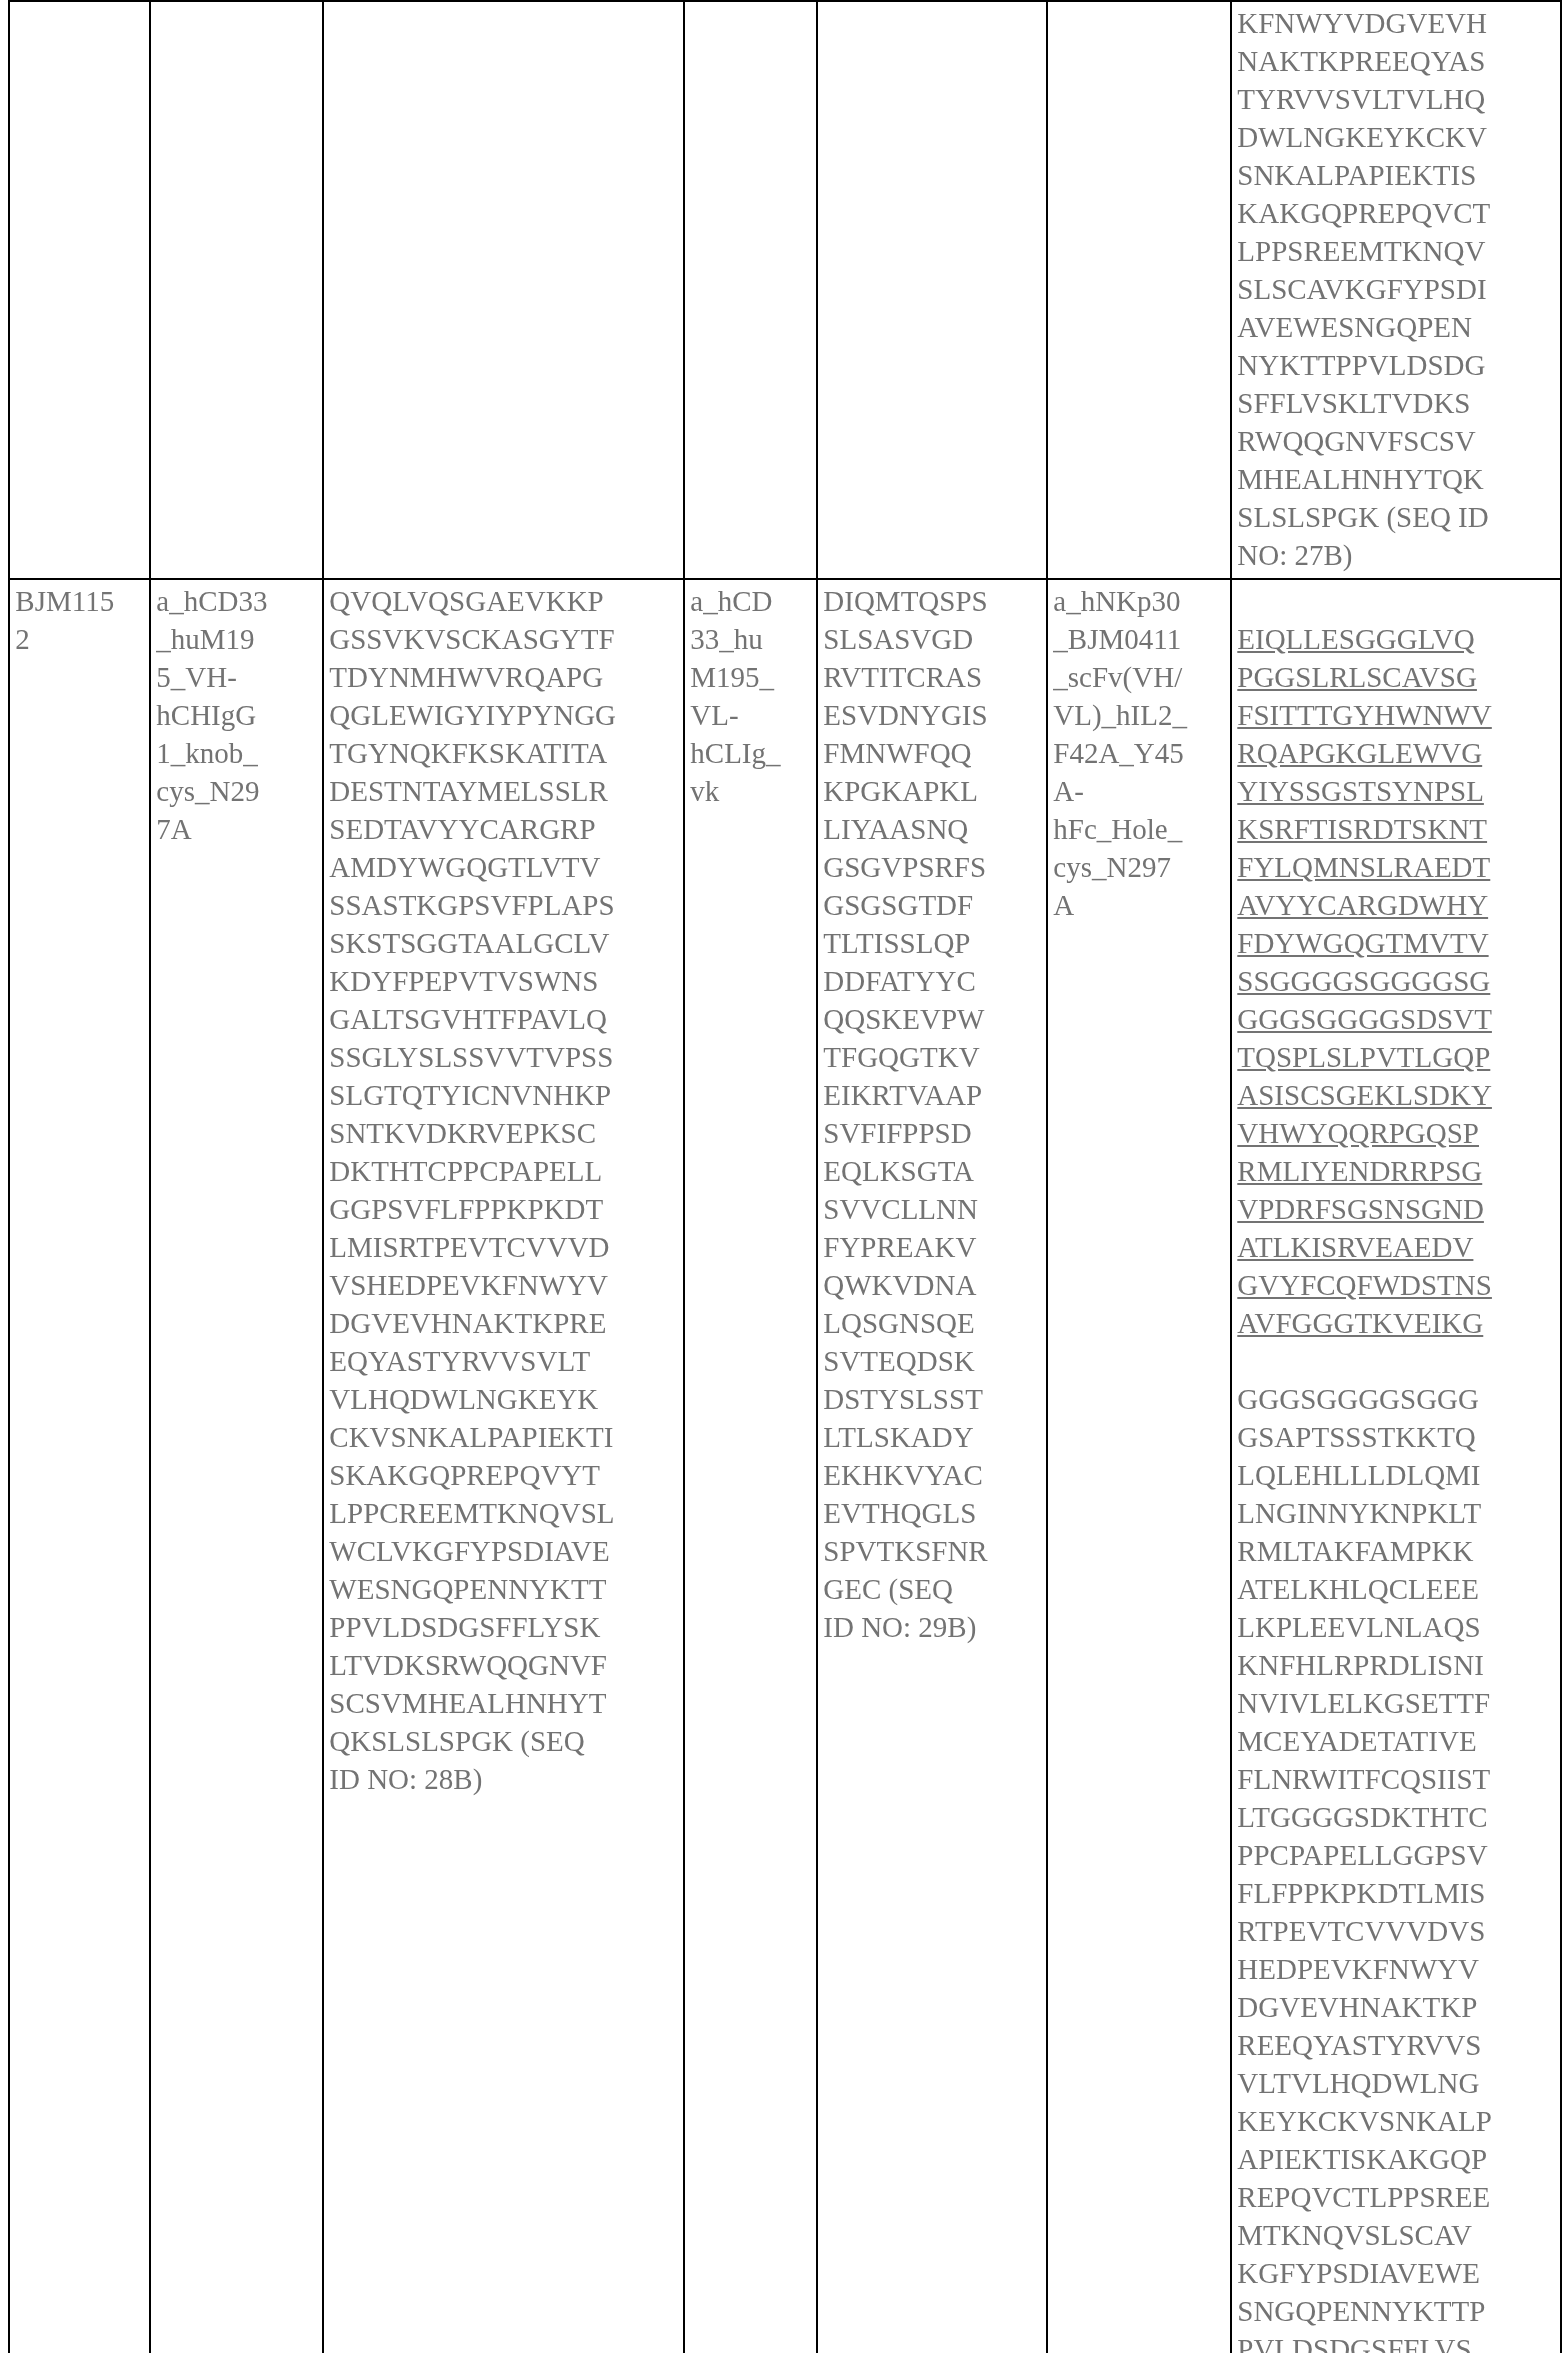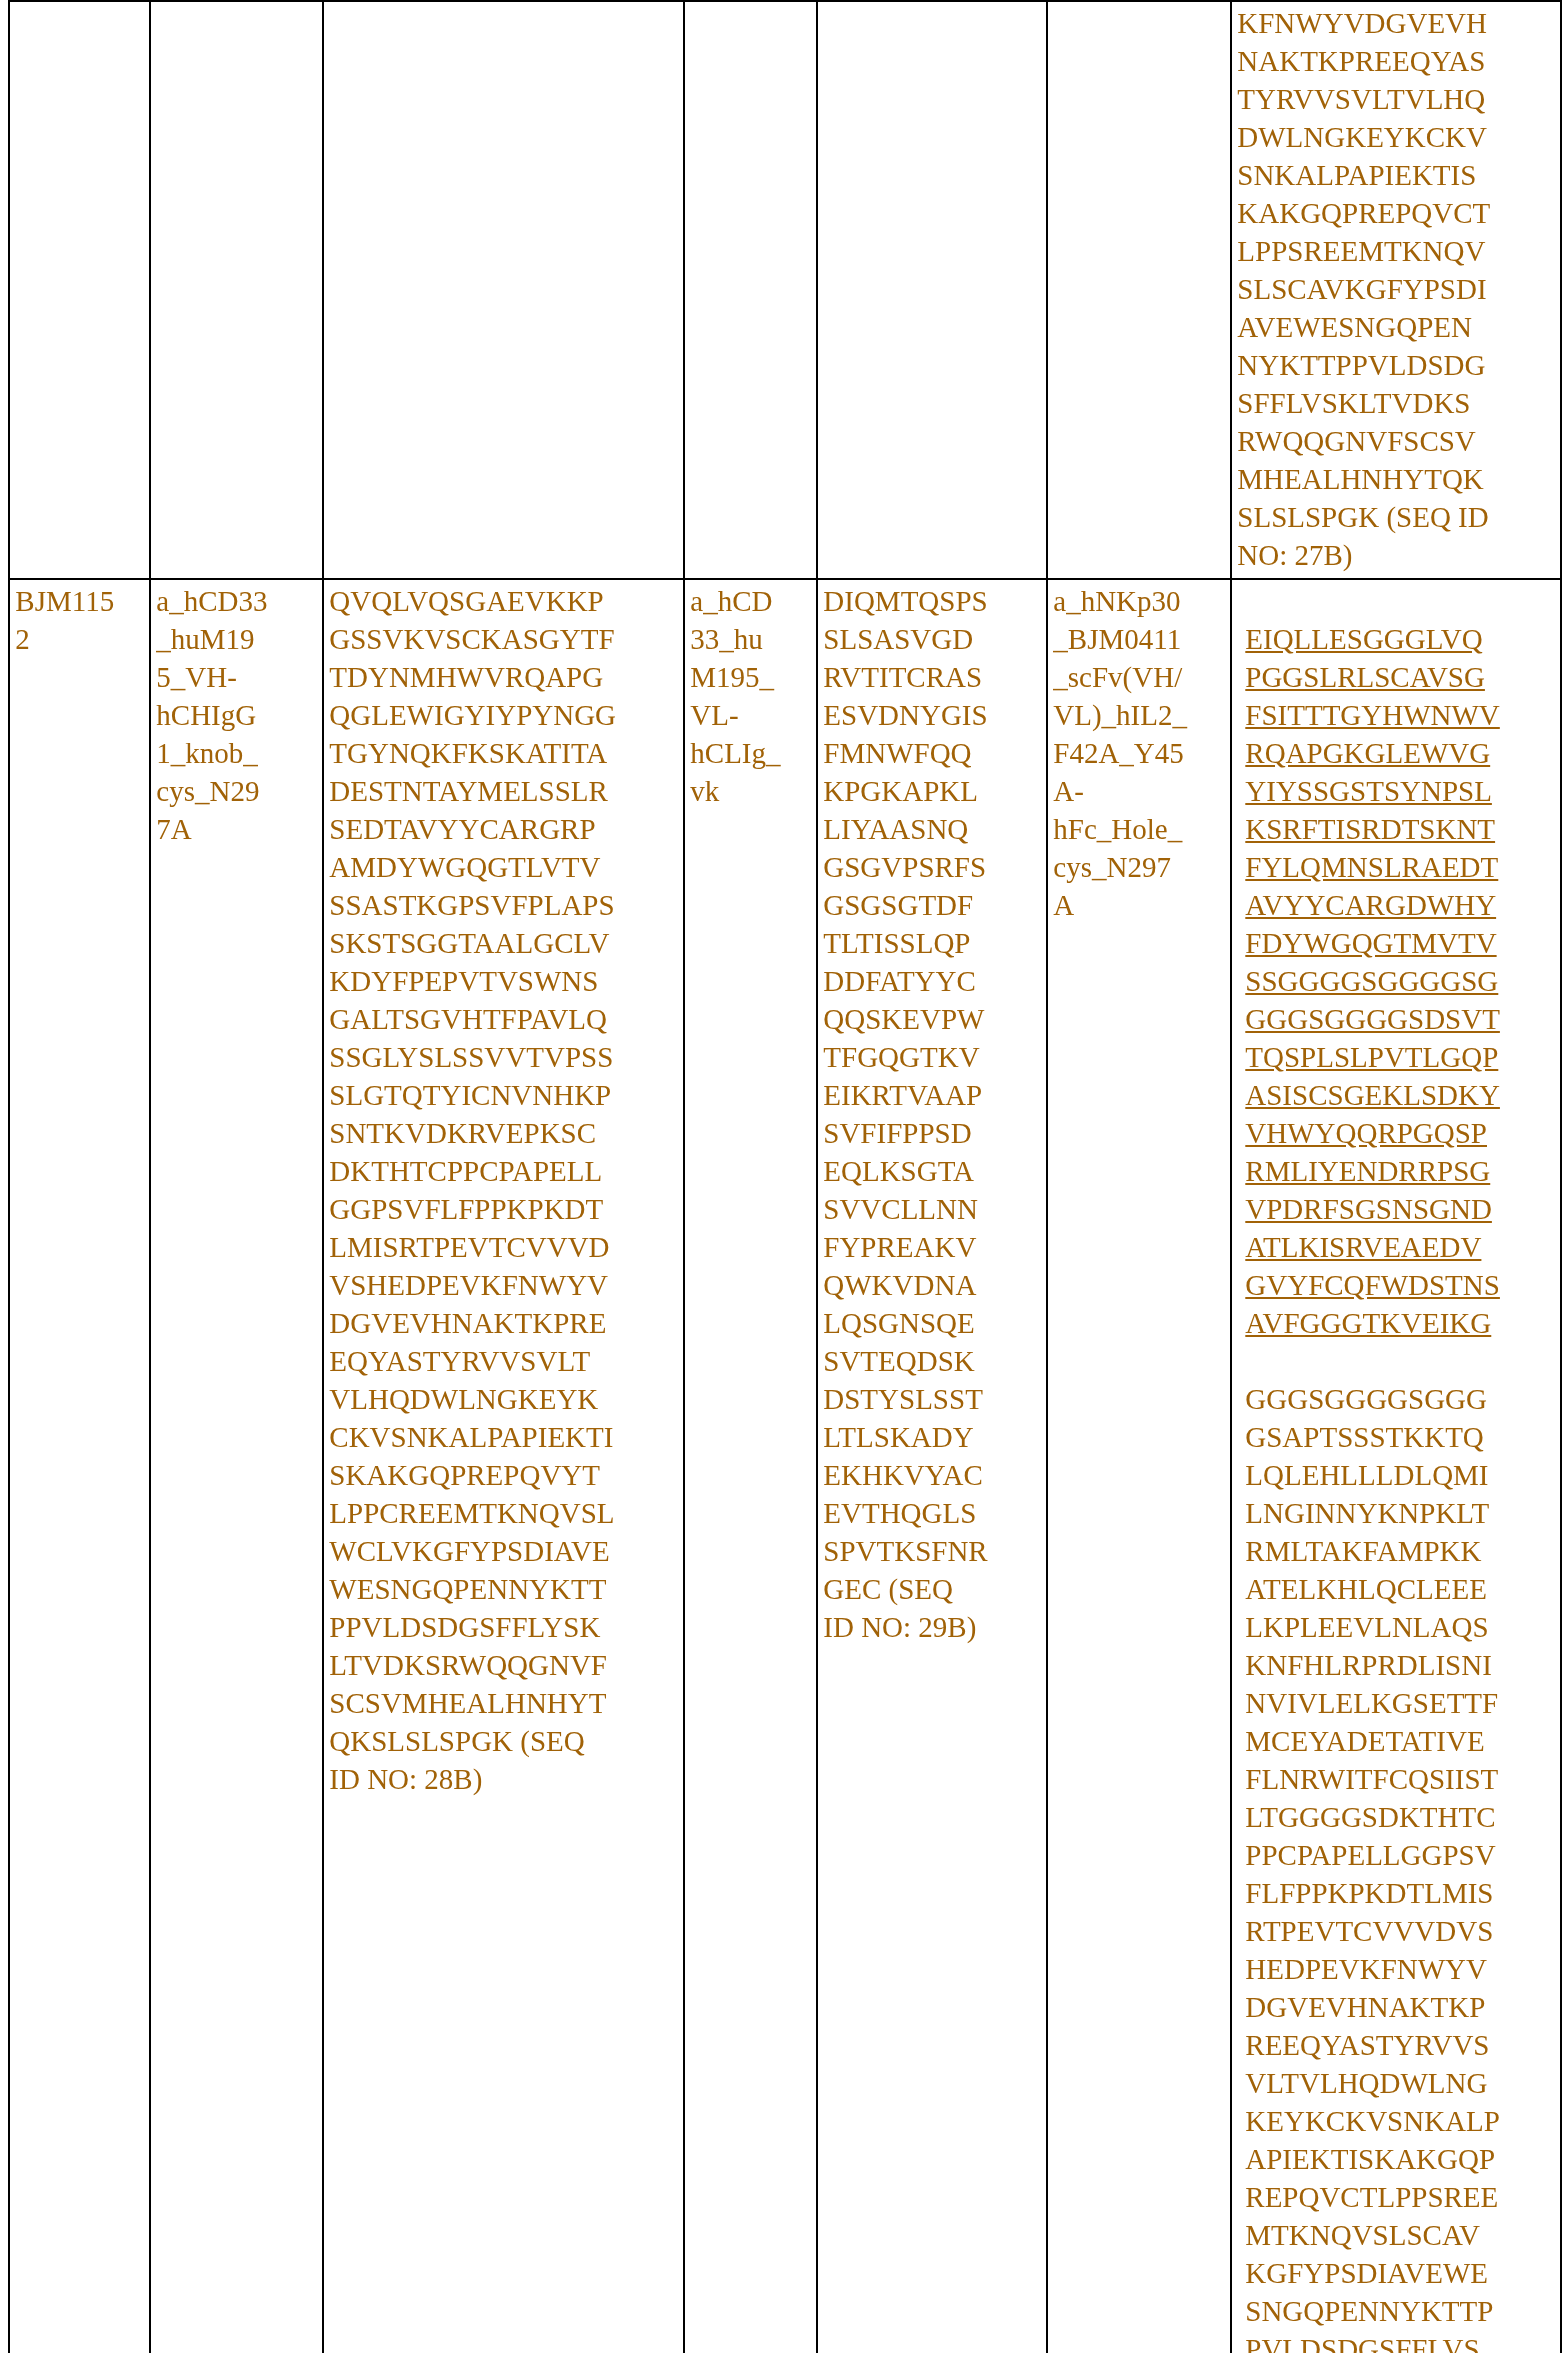--- a/index.html
+++ b/index.html
@@ -3,42 +3,42 @@
 <meta charset="utf-8">
 <style>
   * { box-sizing: border-box; }
   html, body { margin: 0; padding: 0; background: #ffffff; }
   .page {
     position: relative;
     width: 1567px;
     height: 2354px;
     overflow: hidden;
     background: #ffffff;
-    color: #a16207;
+    color: #737373;
     font-family: "Liberation Serif", "DejaVu Serif", serif;
   }
   table.seq-table {
     border-collapse: collapse;
     table-layout: fixed;
     width: 1552px;
     margin-left: 7.8px;
     margin-top: 0;
   }
   td.cell {
     border: 2.4px solid #000000;
     vertical-align: top;
     padding: 1.6px 5.5px 4.7px 5.5px;
     font-size: 29px;
     line-height: 38px;
     white-space: pre-line;
     word-break: break-word;
     overflow: hidden;
   }
   tr.row-continuation { height: 578px; }
-  .seq-part { display: block; white-space: pre-line; margin-left: 8px; }
+  .seq-part { display: block; white-space: pre-line; }
   .underlined { text-decoration: underline; }
 </style>
 </head>
 <body>
 
 <div class="page">
   <table class="seq-table">
     <colgroup>
       <col style="width:141px">
       <col style="width:173px">

